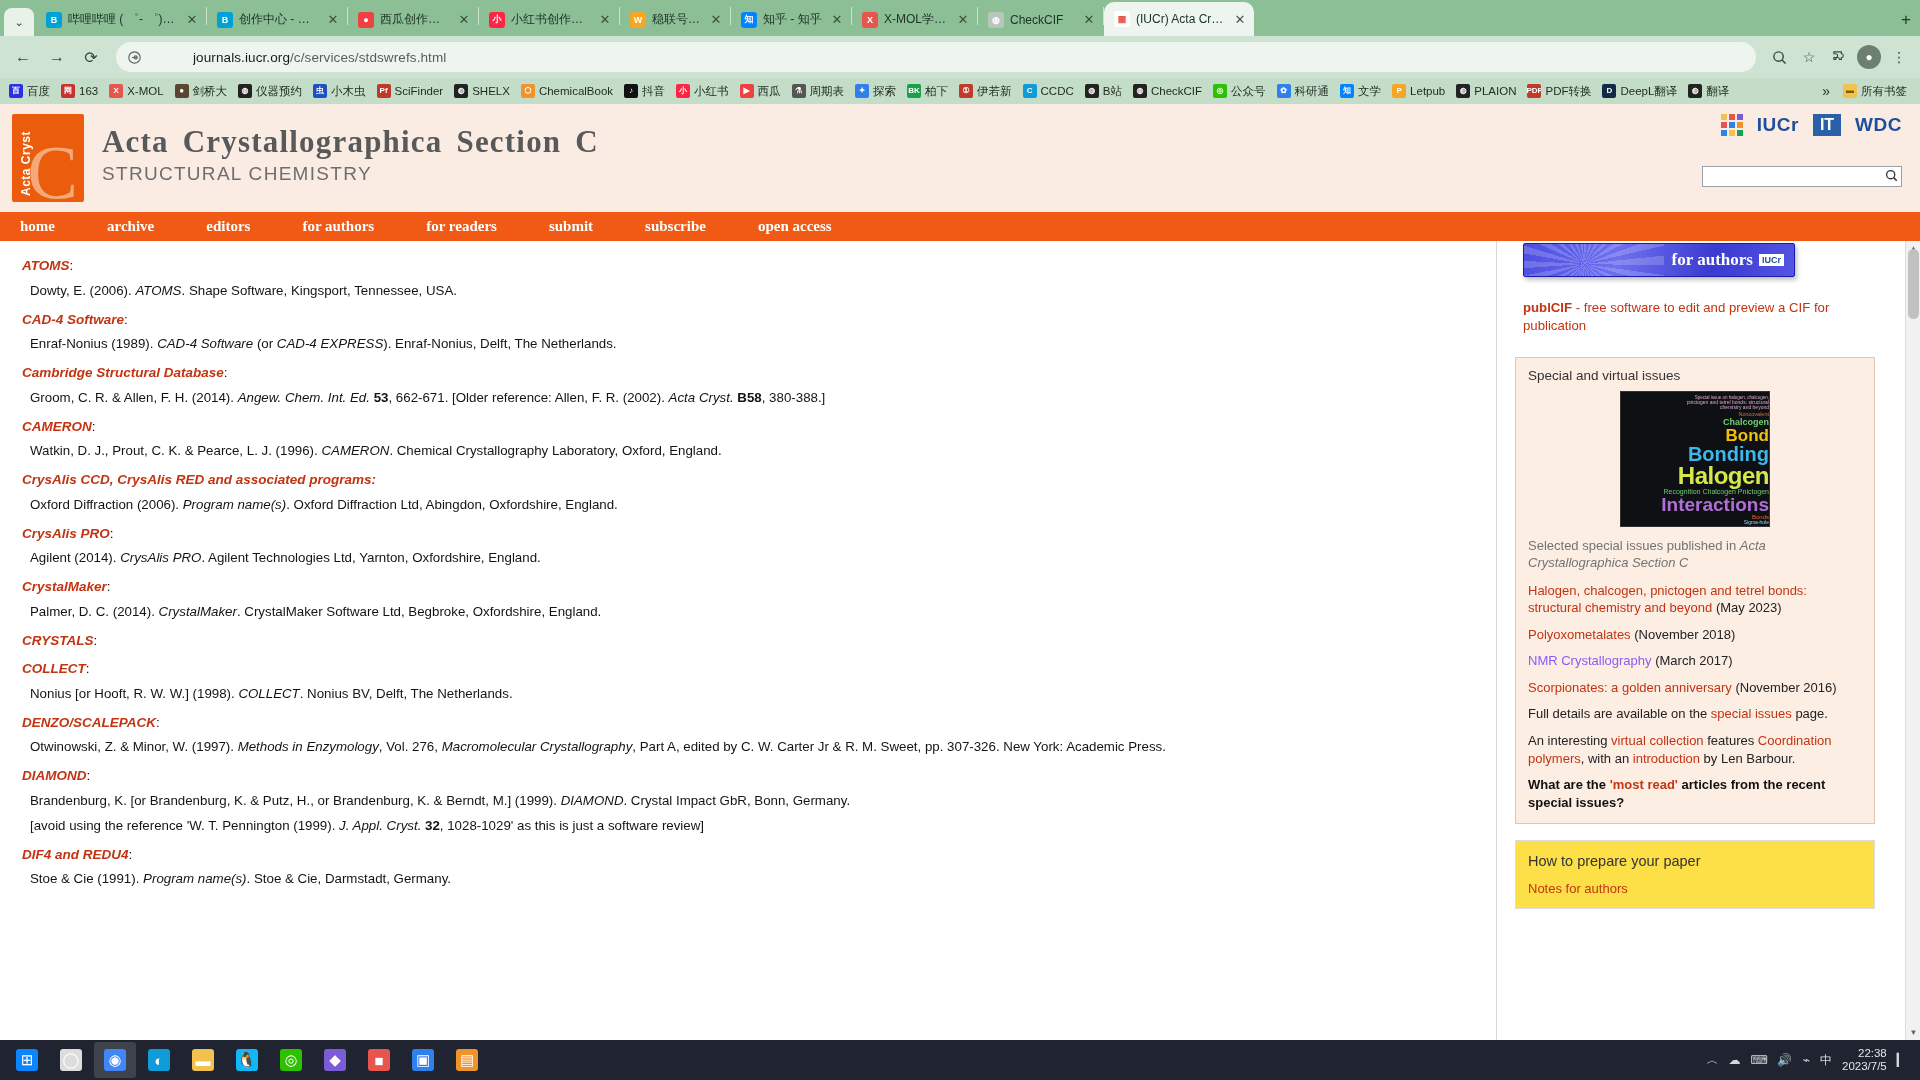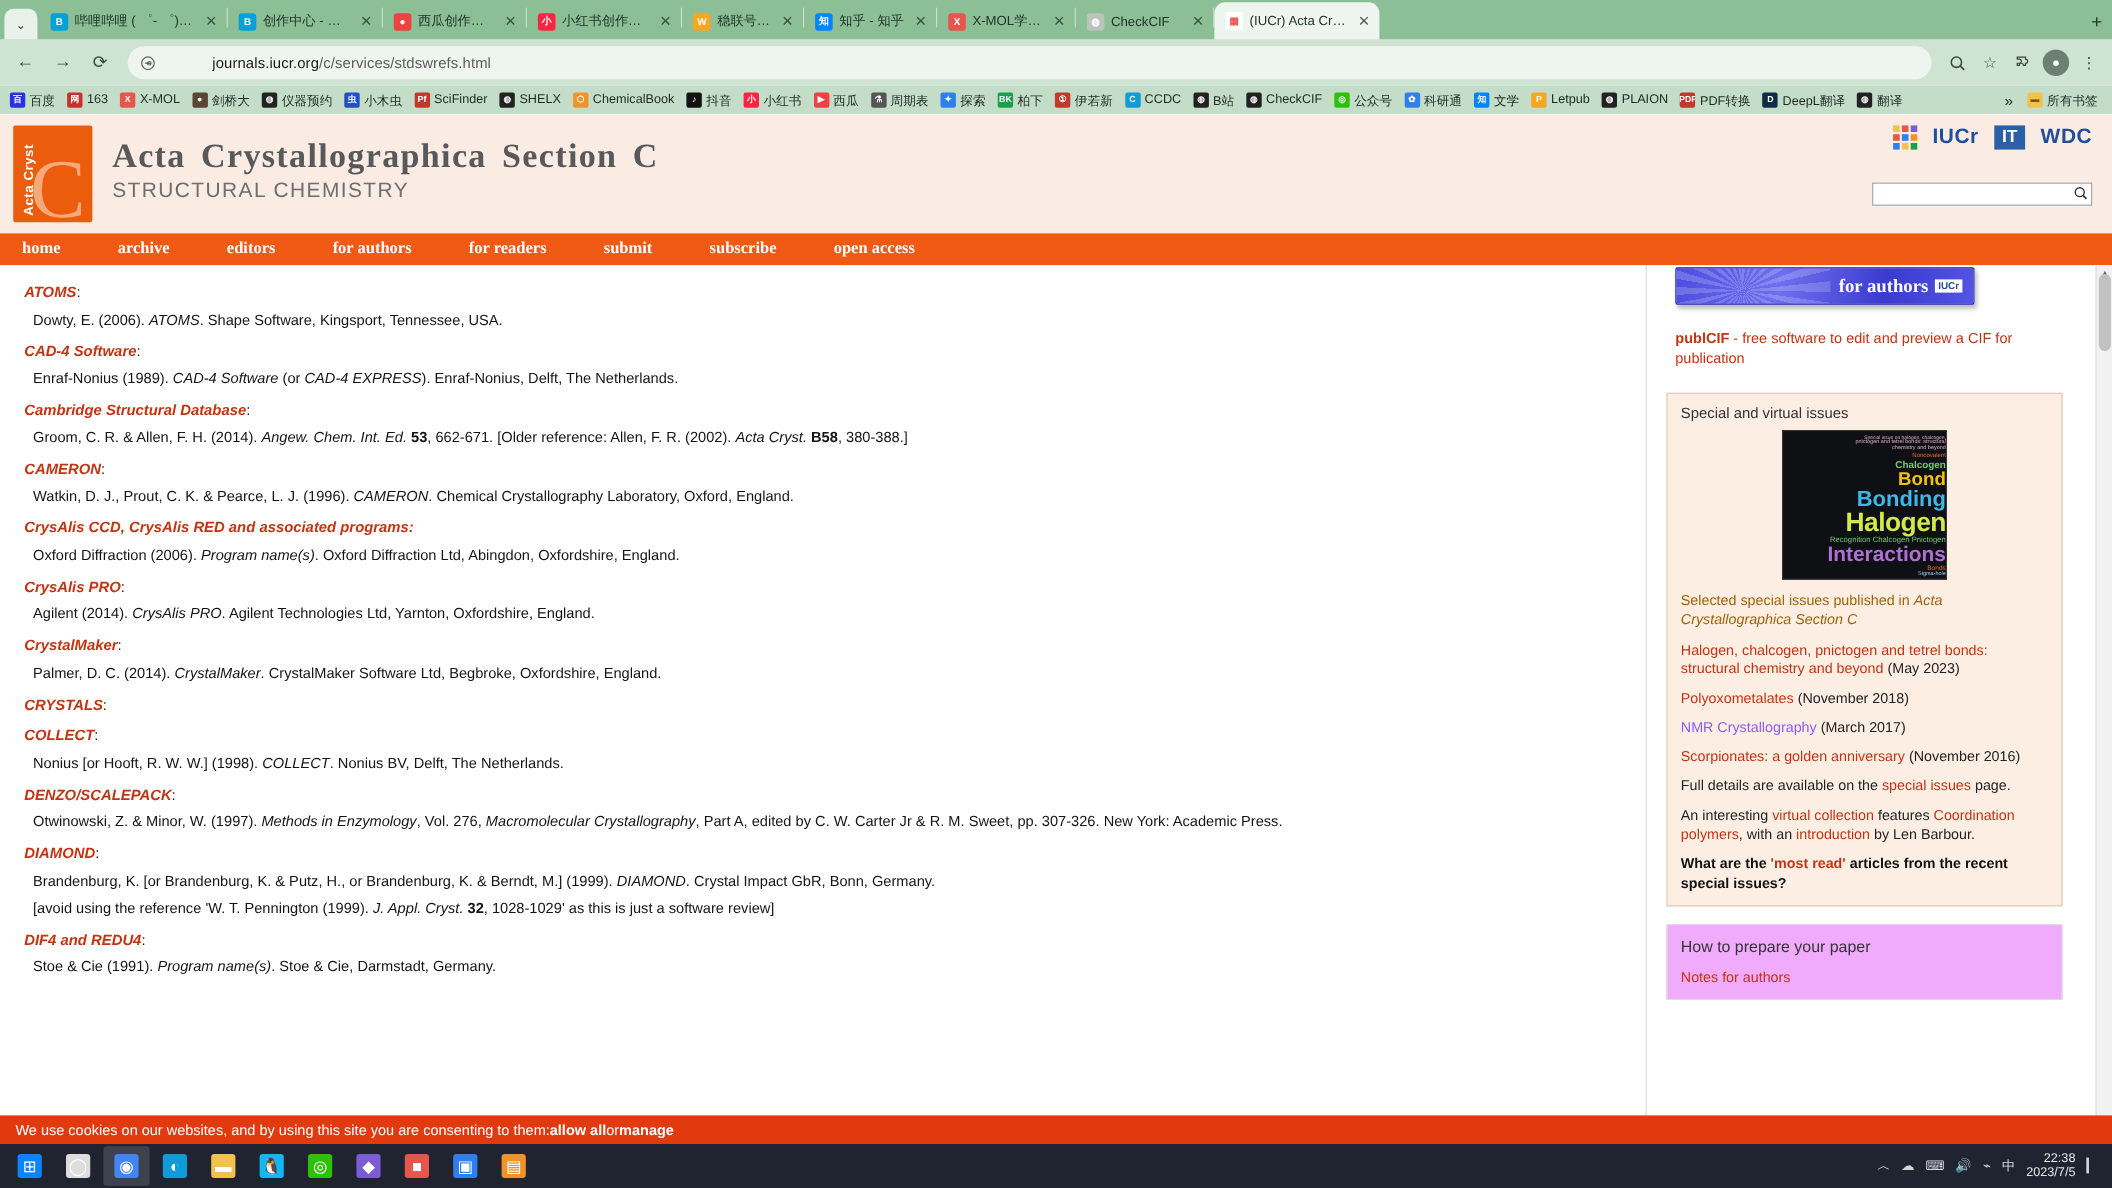--- a/index.html
+++ b/index.html
@@ -324,33 +324,33 @@
   .wc3 { font-size:5px; color:#d8a9c9; margin-bottom:2px;}
   .wc4 { font-size:5.5px; color:#e46a2e; }
   .wc5 { font-size:9px; color:#6fcf6f; font-weight:bold; }
   .wc6 { font-size:17px; color:#f2c20a; font-weight:bold; }
   .wc7 { font-size:20px; color:#3fb7e8; font-weight:bold; }
   .wc9 { font-size:24px; color:#d4e84a; font-weight:bold; letter-spacing:-.5px;}
   .wc10 { font-size:7px; color:#6fcf6f; }
   .wc11 { font-size:19px; color:#b06fd6; font-weight:bold; }
   .wc12 { font-size:6px; color:#e46a2e; }
   .wc13 { font-size:5px; color:#9ad3f0; }
-  .panel-p { font-size:13px; color:#a16207; line-height:1.35; margin-bottom:10px; }
+  .panel-p { font-size:13px; color:#737373; line-height:1.35; margin-bottom:10px; }
   .panel-p i { font-style: italic; }
   .panel-link { color:#c23412; font-size:13px; line-height:1.35; margin-bottom:9px; display:block; }
   .panel-link .dark { color:#222; }
   .panel-p2 { font-size:13px; color:#222; line-height:1.35; margin-bottom:9px; }
   .panel-p2 a { color:#c23412; text-decoration:none; }
   .panel-strong { font-size:13px; color:#111; font-weight:bold; line-height:1.35; }
   .panel-strong a { color:#c23412; text-decoration:none; }
 
   .panel2 {
     margin: 16px 0 0 4px;
     border: 1px solid #dddddd;
-    background: #f0abfc;
+    background: #fde047;
     width: 360px;
     padding: 12px;
   }
   .panel2 .p2-title { font-size:14.5px; color:#333; margin-bottom:12px; }
   .panel2 .p2-link { font-size:13px; color:#c23412; }
 
   
   .vscroll {
     position: absolute; right: 0; top: 0; width: 15px; height: 100%;
     background: #f1f1f1; border-left: 1px solid #dcdcdc;
@@ -747,26 +747,20 @@
         </div>
       </div>
 
       <div class="vscroll">
         <div class="arrow up">▲</div>
         <div class="thumb"></div>
         <div class="arrow down">▼</div>
       </div>
     </div>
 
-    <div class="cookie">
-      <span>We use cookies on our websites, and by using this site you are consenting to them: </span>
-        <a>allow all</a>
-        <span> or </span>
-        <a>manage</a>
-    </div>
   </div>
 
   <div class="taskbar">
     <div id="taskbar-items" style="display:flex;align-items:center;gap:2px;">
         <div class="tb-item">
           <span class="tb-ico" style="background: rgb(10, 132, 255); color: rgb(255, 255, 255);">⊞</span>
         </div>
         <div class="tb-item">
           <span class="tb-ico" style="background: rgb(221, 221, 221); color: rgb(255, 255, 255);">◯</span>
         </div>

